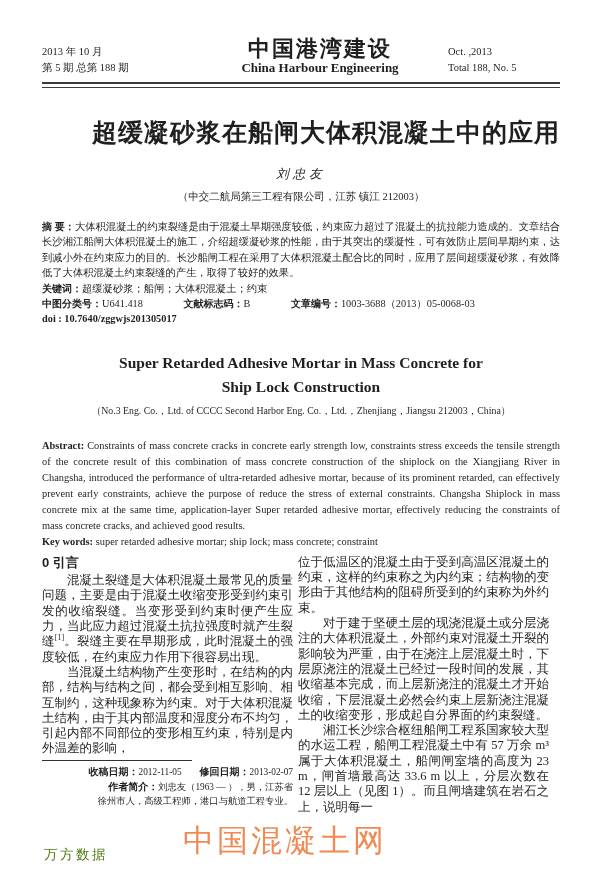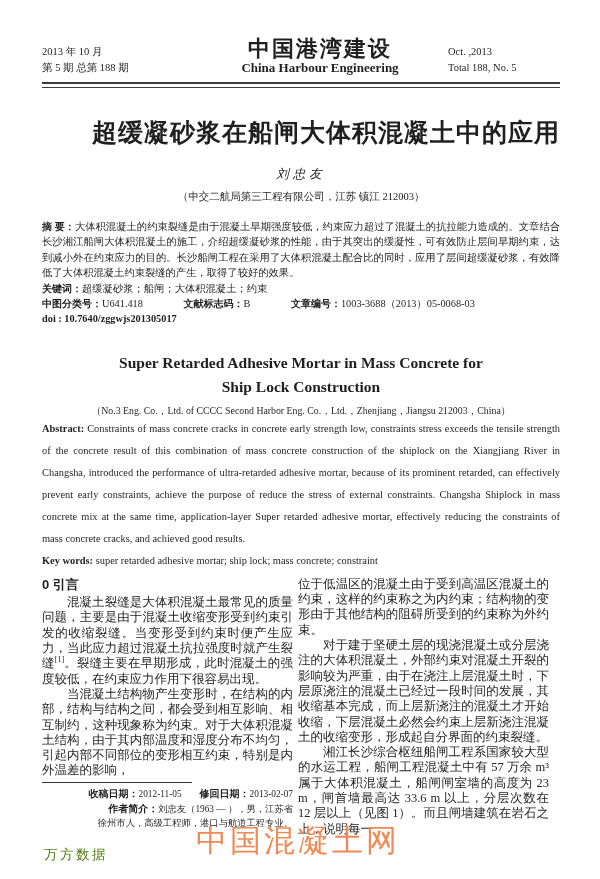--- a/index.html
+++ b/index.html
@@ -25,39 +25,39 @@
   .abs-block{margin-top:15px;font-size:10.3px;line-height:15.4px;text-align:justify;}
   .abs-block p{margin:0;}
   .lbl{font-weight:700;font-family:"Liberation Sans","DejaVu Sans",sans-serif;font-size:10px;}
   .meta-line{margin-top:0;}
   .meta-line .grp{margin-right:38px;white-space:nowrap;}
   .doi-line{font-weight:700;}
   
   .en-title{margin-top:24px;text-align:center;font-size:15.5px;font-weight:700;line-height:24px;}
   .en-author{margin-top:15px;text-align:center;font-size:11.5px;}
   .en-affil{margin-top:6px;text-align:center;font-size:9.8px;}
-  .en-abs{margin-top:0;font-size:10.4px;line-height:22px;text-align:justify;}
+  .en-abs{margin-top:20px;font-size:10.4px;line-height:16px;text-align:justify;}
   .en-abs p{margin:0;}
   .en-lbl{font-weight:700;}
   
   .columns{display:flex;gap:5px;margin-top:5px;align-items:flex-start;}
   .col{width:251px;font-size:12.5px;line-height:15.3px;text-align:justify;}
   .col p{margin:0;text-indent:2em;}
   .col p.noindent{text-indent:0;}
   .sec-head{font-weight:700;font-family:"Liberation Sans","DejaVu Sans",sans-serif;font-size:13px;text-indent:0 !important;margin-bottom:3px !important;}
   .col-left{height:254px;display:flex;flex-direction:column;}
   .footnote{margin-top:auto;font-size:9.3px;line-height:14.5px;text-align:right;}
   .footnote-rule{width:150px;border-top:1.2px solid #333;margin-bottom:4px;}
   .fn-line{margin:0;}
   .fn-gap{display:inline-block;width:18px;}
   .fn-bio{margin:0;padding-left:47px;text-indent:-47px;}
   sup{font-size:8px;line-height:0;}
   
   .watermark{
-    position:absolute;left:196px;top:820px;
+    position:absolute;left:183px;top:820px;
     font-family:"Liberation Sans","DejaVu Sans",sans-serif;
     font-size:31px;letter-spacing:3px;font-weight:400;
   }
   .provider{
     position:absolute;left:44px;top:846px;
     font-size:13.5px;letter-spacing:2.5px;color:#4d7c0f;
   }
 </style>
 </head>
 <body>

